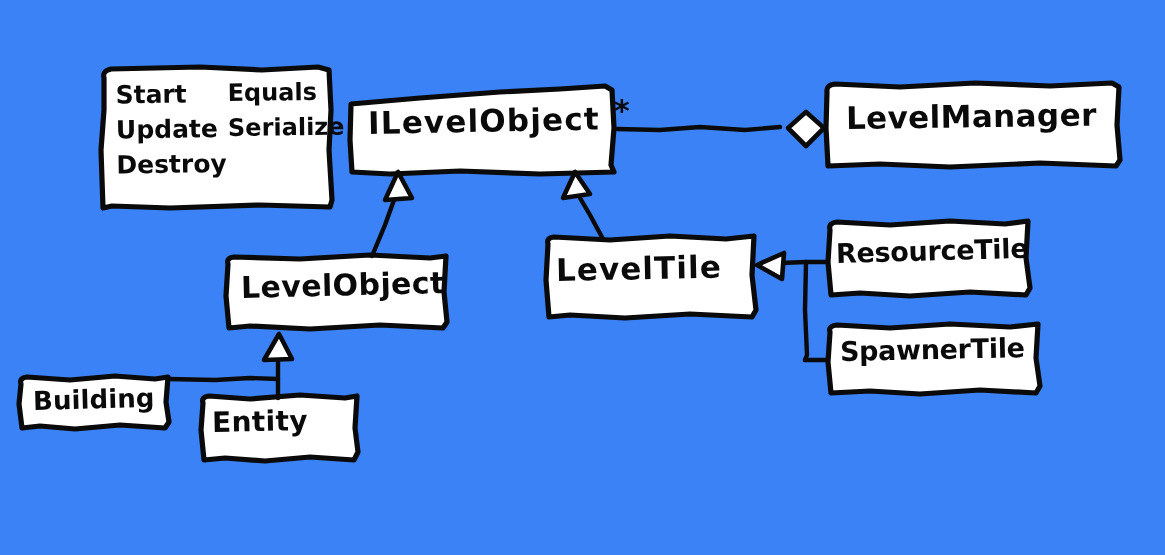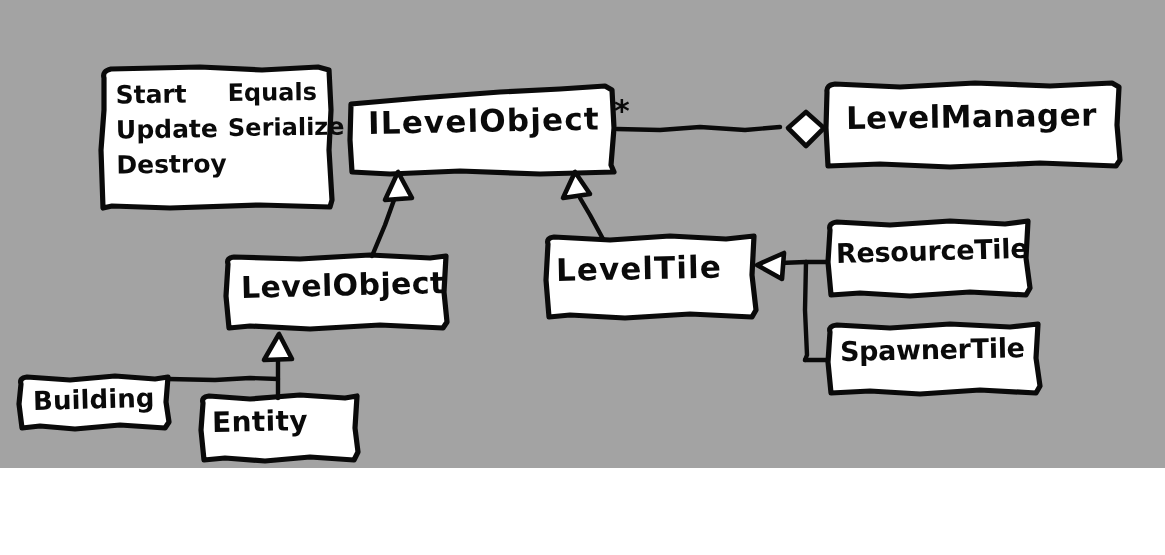--- a/index.html
+++ b/index.html
@@ -3,22 +3,22 @@
 <meta charset="utf-8">
 <style>
   html, body {
     margin: 0;
     padding: 0;
     background: #ffffff;
   }
   #canvas {
     position: relative;
     width: 1165px;
-    height: 468px;
-    background: #a3a3a3;
+    height: 555px;
+    background: #3b82f6;
     overflow: hidden;
     font-family: "DejaVu Sans", sans-serif;
   }
   #diagram-svg {
     position: absolute;
     left: 0;
     top: 0;
     width: 1165px;
     height: 555px;
   }

